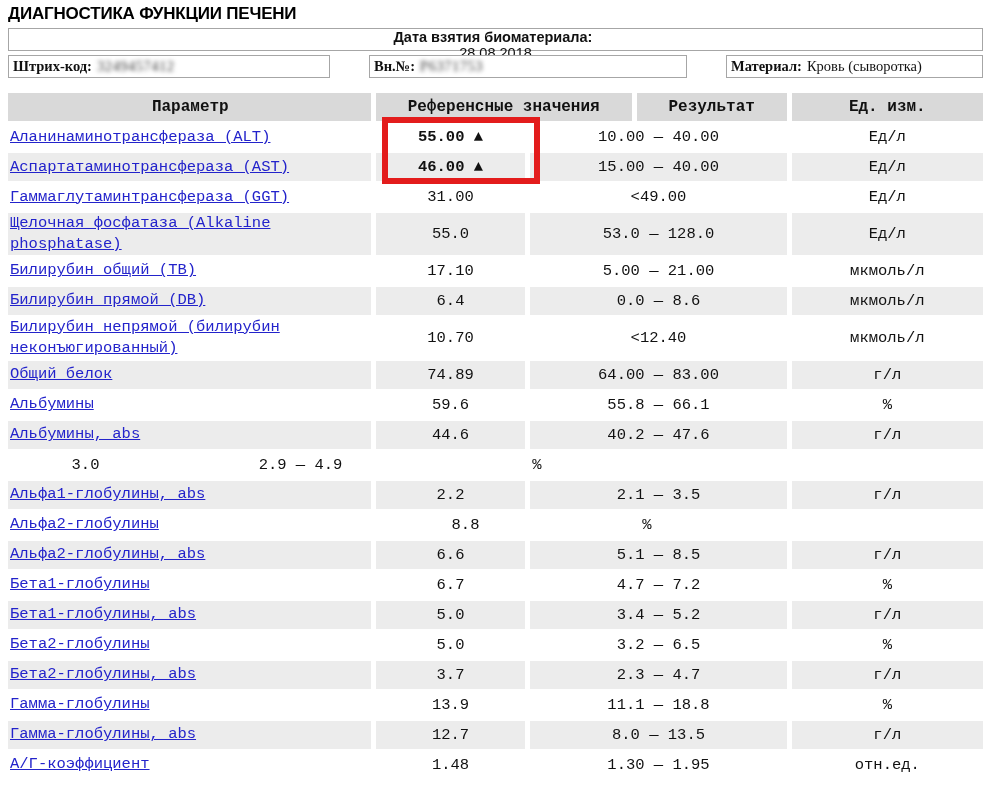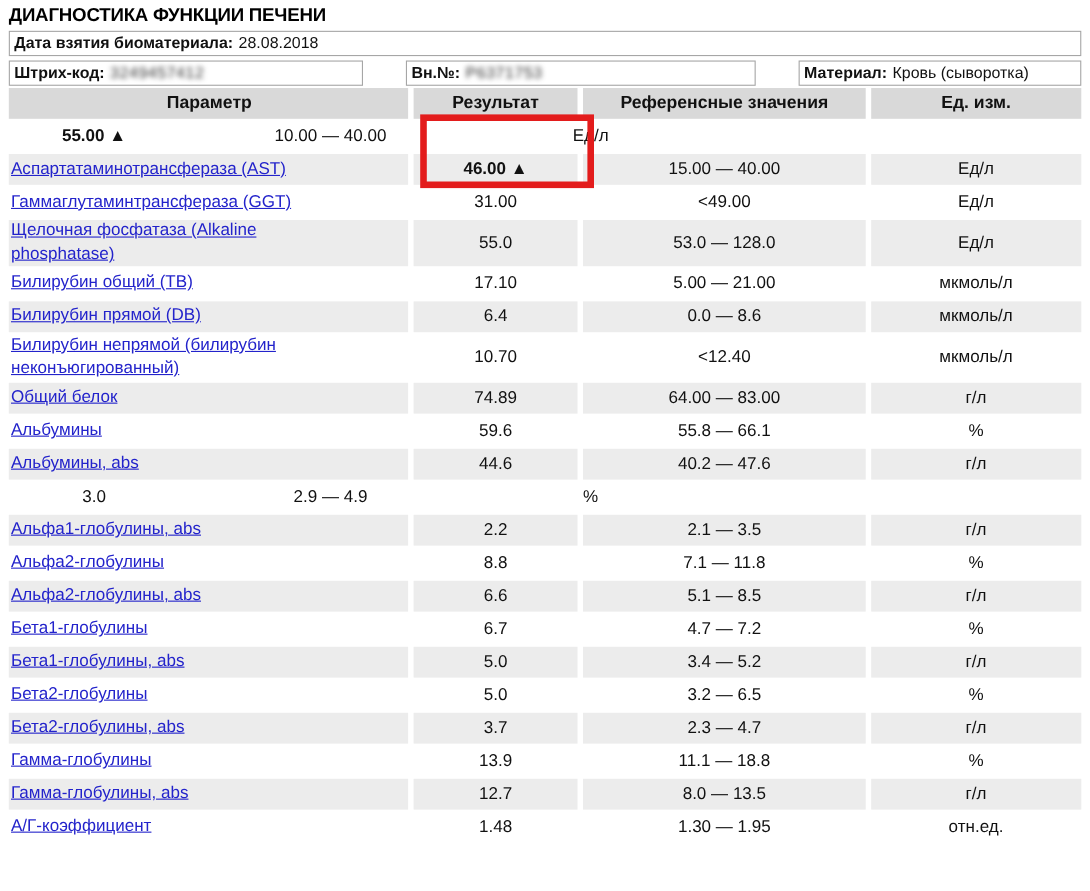--- a/index.html
+++ b/index.html
@@ -27,36 +27,36 @@
   .meta-box{
     border:1px solid var(--box-border);
     height:23px;
     display:flex;align-items:center;
     padding:0 4px;
     font-size:14.5px;
     white-space:nowrap;
     background:#fff;
   }
   .meta-box .lbl{font-weight:bold;margin-right:5px;}
-  .date-row{margin-top:2px;}
+  .date-row{margin-top:2px;flex-direction:column;}
   .id-row{
     margin-top:4px;
-    display:flex;justify-content:space-between;
+    display:flex;justify-content:space-between;font-family:Liberation Serif, serif;
   }
   .id-row .meta-box.b1{width:322px;}
   .id-row .meta-box.b2{width:318px;align-items:center;}
   .id-row .meta-box.b3{width:257px;}
   .masked{
     filter:blur(2.2px);
     color:#333;
     letter-spacing:0.5px;
     user-select:none;
   }
   
-  .table-wrap{position:relative;margin-top:2px;}
+  .table-wrap{position:relative;margin-top:15px;font-family:Liberation Mono, monospace;}
   .trow{
     display:flex;
     gap:5px;
     margin-bottom:2px;
   }
   .cell{
     min-height:28px;
     display:flex;align-items:center;
     font-size:15.5px;
   }
@@ -110,27 +110,30 @@
     </div>
     <div class="meta-box b3">
       <span class="lbl">Материал:</span>
       <span>Кровь (сыворотка)</span>
     </div>
   </div>
 
   <div class="table-wrap">
     <div class="trow thead">
       <div class="cell cell-param">Параметр</div>
+      <div class="cell cell-ref">Референсные значения</div>
       <div class="cell cell-result">Результат</div>
-      <div class="cell cell-ref">Референсные значения</div>
       <div class="cell cell-unit">Ед. изм.</div>
     </div>
 
     <div>
         <div class="trow plain">
+    <div class="cell cell-param">
+      <span class="param-link">Аланинаминотрансфераза (ALT)</span>
+    </div>
     <div class="cell cell-result flagged">55.00 ▲</div>
     <div class="cell cell-ref">10.00 — 40.00</div>
     <div class="cell cell-unit">Ед/л</div>
   </div>
         <div class="trow shaded">
     <div class="cell cell-param">
       <span class="param-link">Аспартатаминотрансфераза (AST)</span>
     </div>
     <div class="cell cell-result flagged">46.00 ▲</div>
     <div class="cell cell-ref">15.00 — 40.00</div>
@@ -213,21 +216,20 @@
     </div>
     <div class="cell cell-result">2.2</div>
     <div class="cell cell-ref">2.1 — 3.5</div>
     <div class="cell cell-unit">г/л</div>
   </div>
         <div class="trow plain">
     <div class="cell cell-param">
       <span class="param-link">Альфа2-глобулины</span>
     </div>
     <div class="cell cell-result">8.8</div>
-    <div class="cell cell-ref">7.1 — 11.8</div>
     <div class="cell cell-unit">%</div>
   </div>
         <div class="trow shaded">
     <div class="cell cell-param">
       <span class="param-link">Альфа2-глобулины, abs</span>
     </div>
     <div class="cell cell-result">6.6</div>
     <div class="cell cell-ref">5.1 — 8.5</div>
     <div class="cell cell-unit">г/л</div>
   </div>

